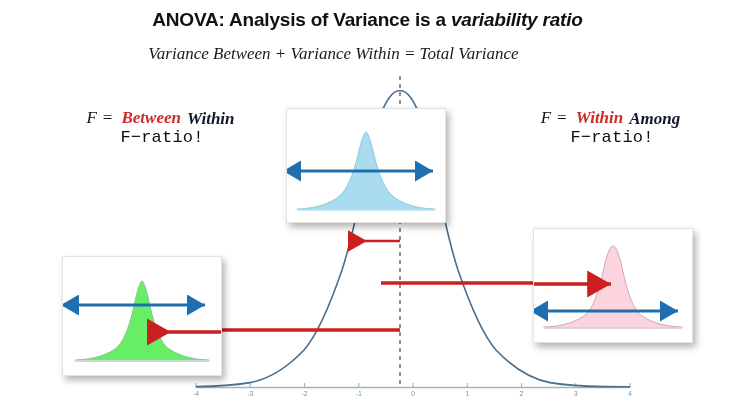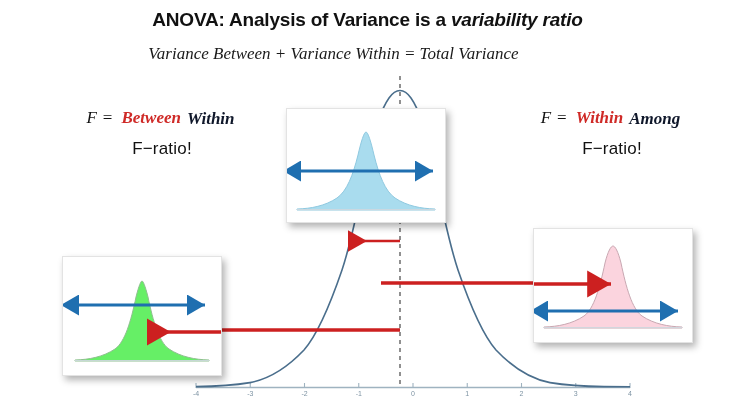--- a/index.html
+++ b/index.html
@@ -96,22 +96,22 @@
     background: #333333;
   }
   .frac .den {
     font-size: 17px;
     font-weight: bold;
     font-style: italic;
     color: #0f172a;
     padding: 1px 3px 0 3px;
   }
   .fratio {
-    margin-top: 11px;
-    font-family: Liberation Sans, sans-serif;
+    margin-top: 0;
+    font-family: Liberation Mono, monospace;
     font-size: 17px;
     color: #111111;
     letter-spacing: 0.2px;
     text-align: center;
   }
 
   
   .card {
     position: absolute;
     background: #ffffff;

